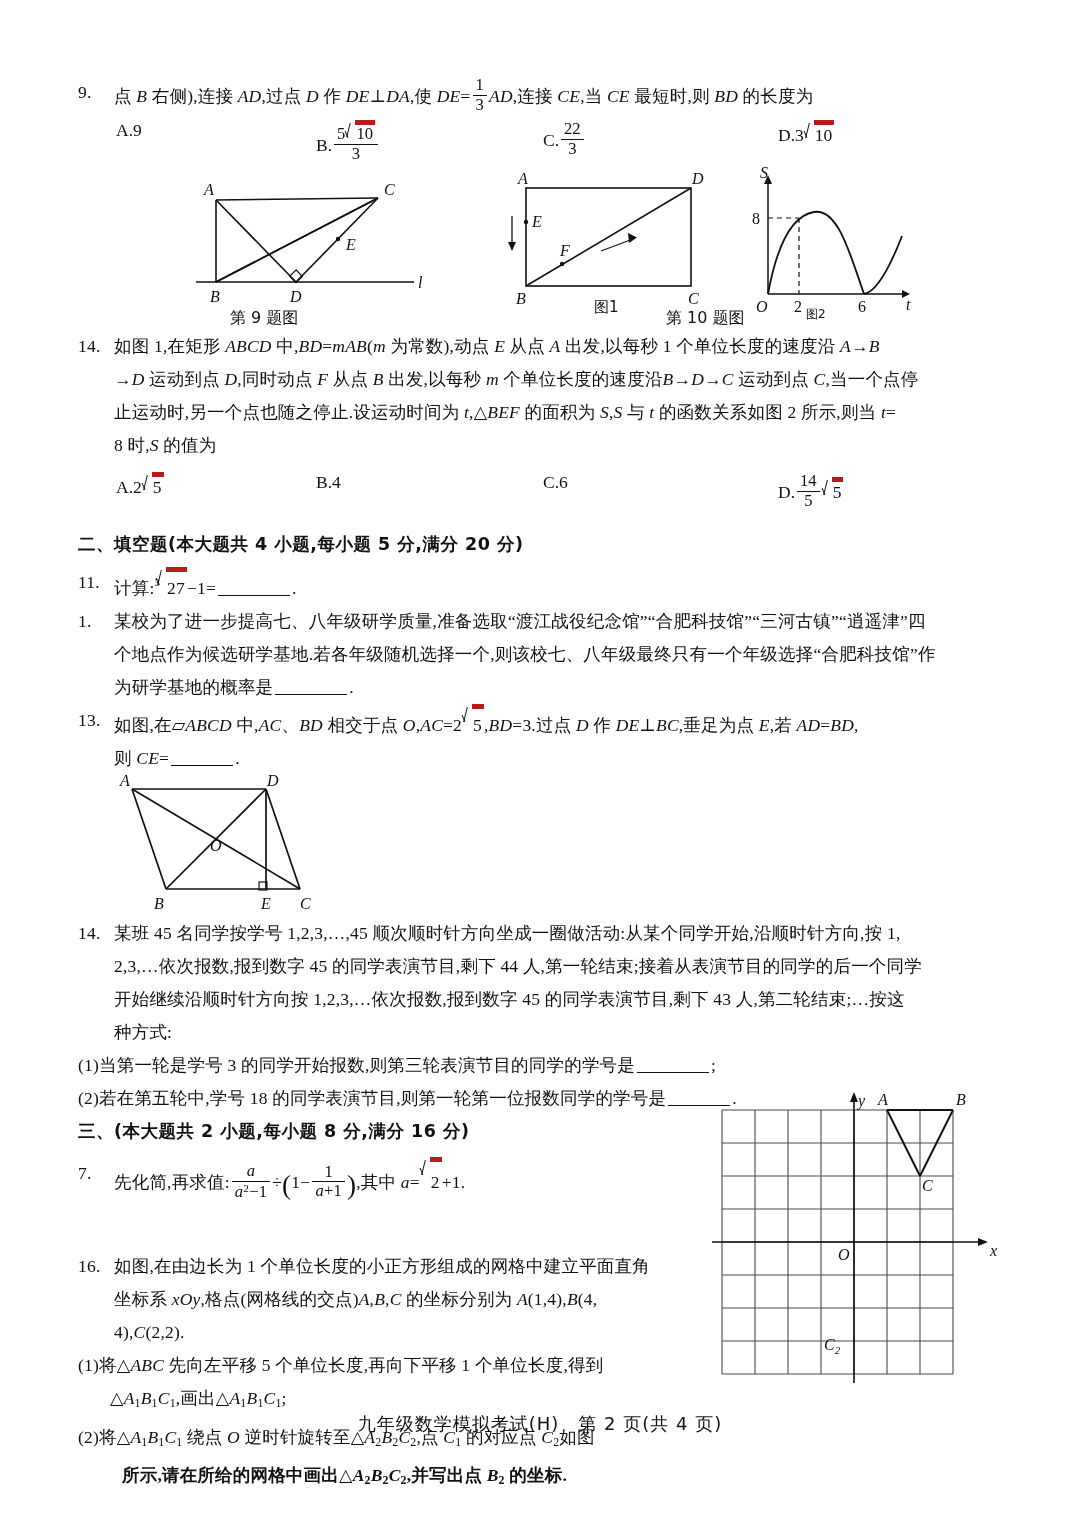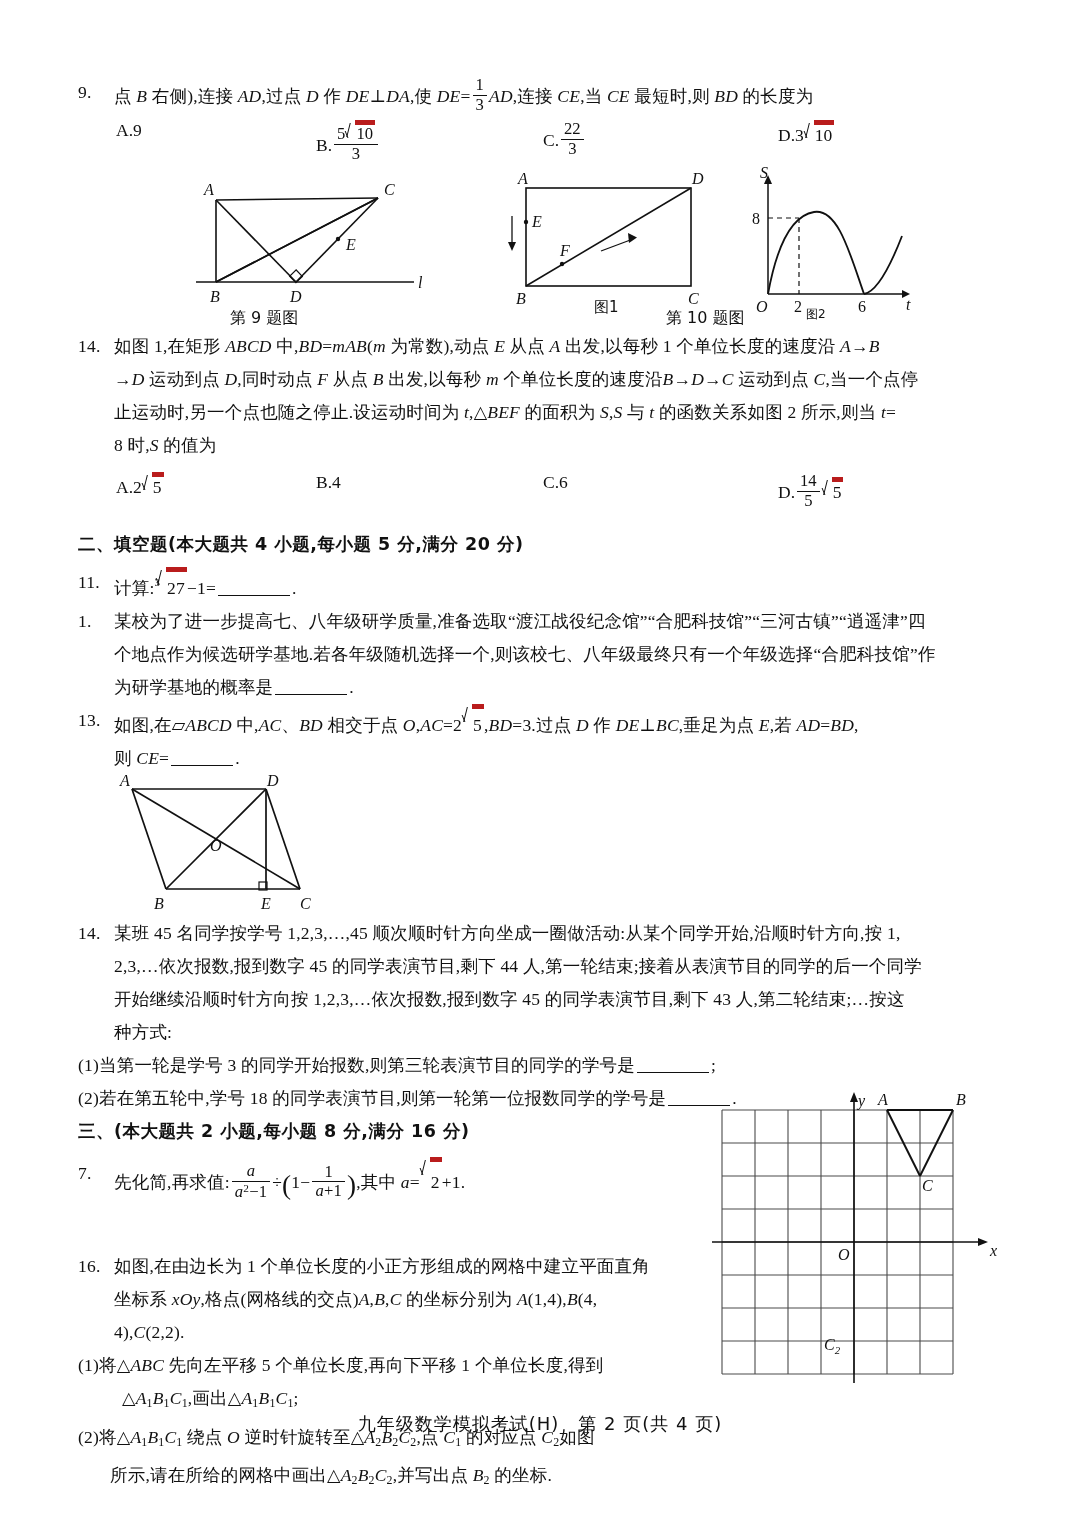--- a/index.html
+++ b/index.html
@@ -380,30 +380,30 @@
     </div>
     <div class="qbody q16wrap">
       4),<span class="it">C</span>(2,2).
     </div>
   </div>
 
   <div class="q">
     <div class="q16wrap">
       (1)将△<span class="it">ABC</span> 先向左平移 5 个单位长度,再向下平移 1 个单位长度,得到
     </div>
-    <div class="q16wrap" style="margin-left:44px;">
+    <div class="q16wrap" style="margin-left:32px;">
       △<span class="it">A</span><span class="sub">1</span><span class="it">B</span><span class="sub">1</span><span class="it">C</span><span class="sub">1</span>,画出△<span class="it">A</span><span class="sub">1</span><span class="it">B</span><span class="sub">1</span><span class="it">C</span><span class="sub">1</span>;
     </div>
   </div>
 
   <div class="q">
     <div class="q16wrap">
       (2)将△<span class="it">A</span><span class="sub">1</span><span class="it">B</span><span class="sub">1</span><span class="it">C</span><span class="sub">1</span> 绕点 <span class="it">O</span> 逆时针旋转至△<span class="it">A</span><span class="sub">2</span><span class="it">B</span><span class="sub">2</span><span class="it">C</span><span class="sub">2</span>,点 <span class="it">C</span><span class="sub">1</span> 的对应点 <span class="it">C</span><span class="sub">2</span>如图
     </div>
-    <div class="q16wrap" style="margin-left:32px;">
+    <div class="q16wrap" style="margin-left:44px;font-weight:bold;">
       所示,请在所给的网格中画出△<span class="it">A</span><span class="sub">2</span><span class="it">B</span><span class="sub">2</span><span class="it">C</span><span class="sub">2</span>,并写出点 <span class="it">B</span><span class="sub">2</span> 的坐标.
     </div>
   </div>
 
 </div>
 
 <svg class="gridfig" width="300" height="295" viewBox="0 0 300 295">
 
   <g stroke="#4a4a4a" stroke-width="1.1" fill="none">
     <line x1="10" y1="22" x2="241" y2="22"></line>

